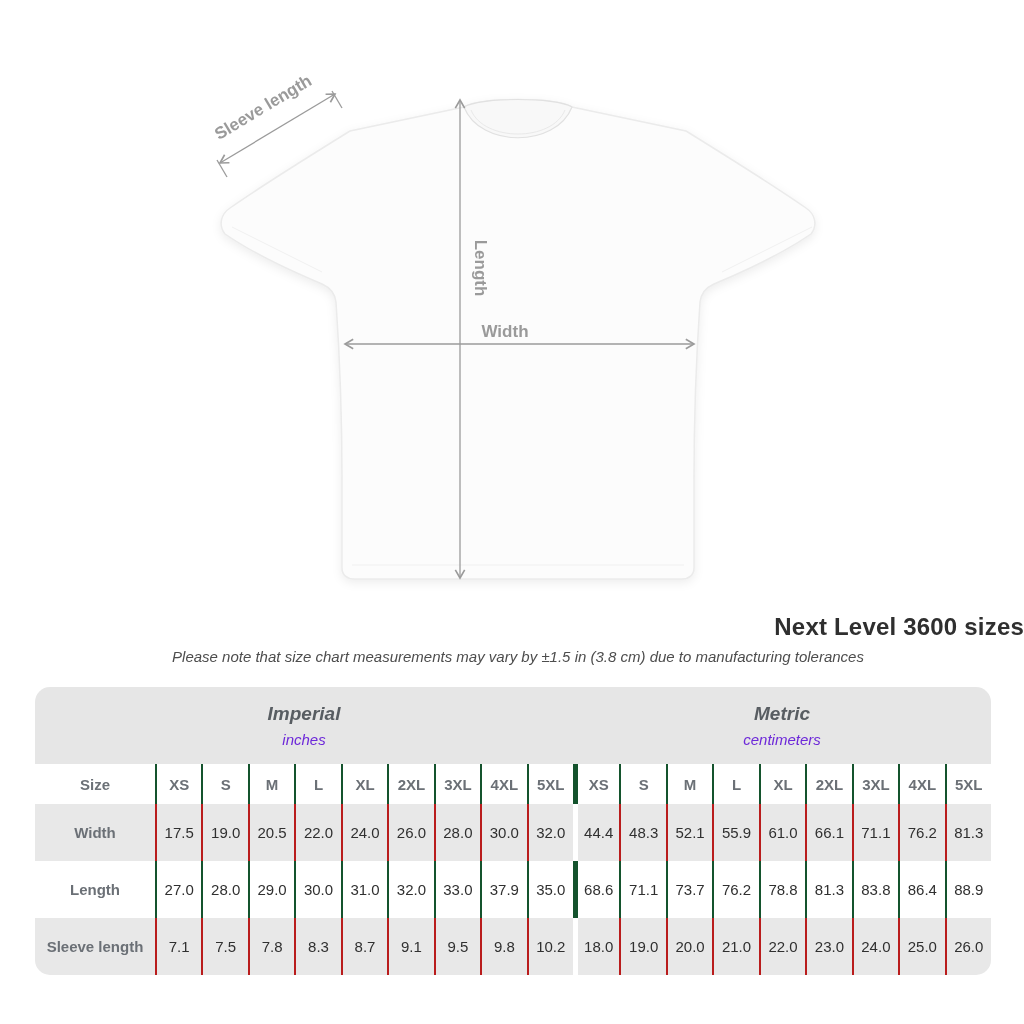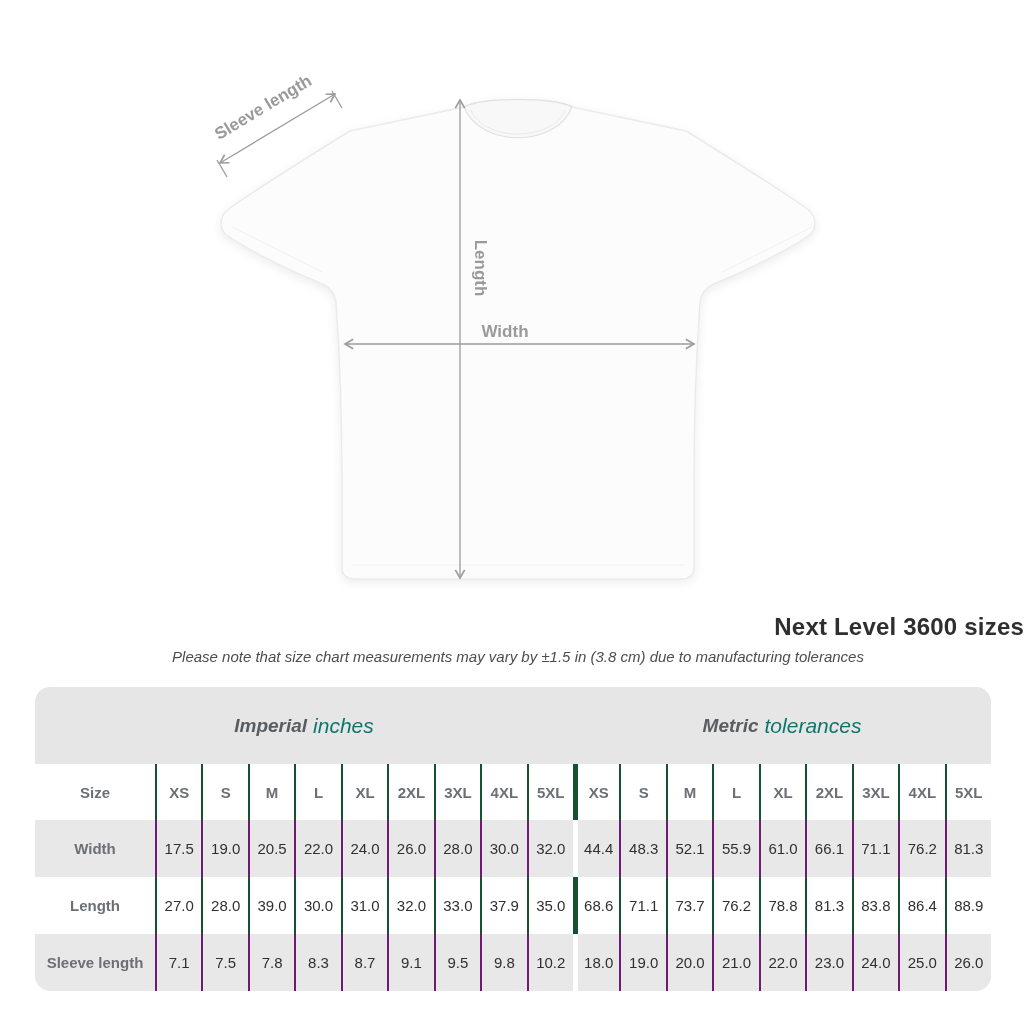--- a/index.html
+++ b/index.html
@@ -20,32 +20,32 @@
     position:absolute;left:12px;right:0;top:648px;margin:0;text-align:center;
     font-size:15px;font-style:italic;color:#4d4d4d;
   }
   
   .size-table{
     position:absolute;left:35px;top:687px;width:956px;
     border-radius:15px;overflow:hidden;background:#fff;
   }
   .trow{display:grid;grid-template-columns:120px repeat(18,1fr);}
   .band{height:77px;background:#e6e6e6;}
-  .band-cell{display:flex;align-items:center;justify-content:center;gap:6px;}
+  .band-cell{display:flex;flex-direction:column;align-items:center;justify-content:center;gap:6px;}
   .band-title{font-size:19px;font-weight:bold;font-style:italic;color:#585d62;}
-  .band-sub{font-size:21px;font-style:italic;color:#0f766e;}
-  .hrow{height:56px;background:#ffffff;}
+  .band-sub{font-size:15px;font-style:italic;color:#6d28d9;}
+  .hrow{height:40px;background:#ffffff;}
   .drow{height:57px;}
   .bg-gray{background:#e8e8e8;}
   .bg-white{background:#ffffff;}
   .cell{display:flex;align-items:center;justify-content:center;}
   .head-cell,.label-cell{font-size:15px;font-weight:bold;color:#6b7076;}
   .val-cell{font-size:15px;color:#303030;}
   
-  .bg-gray .cell + .cell{border-left:2px solid #701a75;}
+  .bg-gray .cell + .cell{border-left:2px solid #b91c1c;}
   .bg-white .cell + .cell,.hrow .cell + .cell{border-left:2px solid #14532d;}
   .trow .cell.group-start{border-left-width:5px;}
   .bg-gray .cell.group-start{border-left-color:#ffffff;}
 </style>
 </head>
 <body>
 
 <div class="canvas">
 
   <svg class="diagram" viewBox="0 0 1024 615">
@@ -101,21 +101,21 @@
   <p class="page-subtitle">Please note that size chart measurements may vary by ±1.5 in (3.8 cm) due to manufacturing tolerances</p>
 
   <div class="size-table">
       <div class="trow band">
         <div class="band-cell" style="grid-column: 1 / span 10;">
           <div class="band-title">Imperial</div>
           <div class="band-sub">inches</div>
         </div>
         <div class="band-cell" style="grid-column: 11 / -1;">
           <div class="band-title">Metric</div>
-          <div class="band-sub">tolerances</div>
+          <div class="band-sub">centimeters</div>
         </div>
       </div>
       <div class="trow hrow">
         <div class="cell label-cell">Size</div>
         <div class="cell head-cell">XS</div>
         <div class="cell head-cell">S</div>
         <div class="cell head-cell">M</div>
         <div class="cell head-cell">L</div>
         <div class="cell head-cell">XL</div>
         <div class="cell head-cell">2XL</div>
@@ -150,21 +150,21 @@
         <div class="cell val-cell">61.0</div>
         <div class="cell val-cell">66.1</div>
         <div class="cell val-cell">71.1</div>
         <div class="cell val-cell">76.2</div>
         <div class="cell val-cell">81.3</div>
       </div>
       <div class="trow drow bg-white">
         <div class="cell label-cell">Length</div>
         <div class="cell val-cell">27.0</div>
         <div class="cell val-cell">28.0</div>
-        <div class="cell val-cell">39.0</div>
+        <div class="cell val-cell">29.0</div>
         <div class="cell val-cell">30.0</div>
         <div class="cell val-cell">31.0</div>
         <div class="cell val-cell">32.0</div>
         <div class="cell val-cell">33.0</div>
         <div class="cell val-cell">37.9</div>
         <div class="cell val-cell">35.0</div>
         <div class="cell val-cell group-start">68.6</div>
         <div class="cell val-cell">71.1</div>
         <div class="cell val-cell">73.7</div>
         <div class="cell val-cell">76.2</div>

